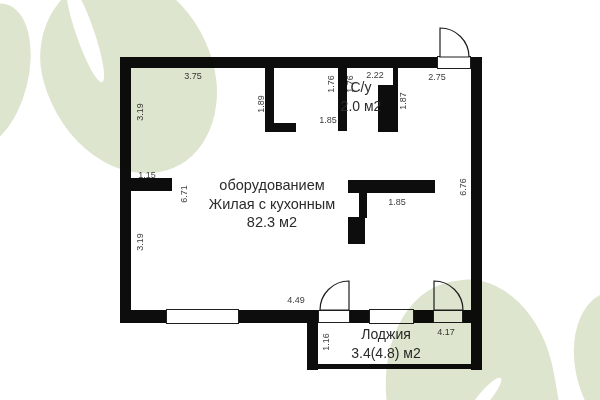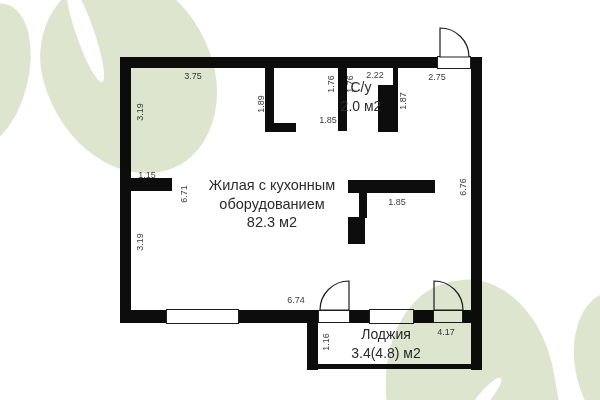--- a/index.html
+++ b/index.html
@@ -54,22 +54,22 @@
     <path d="M 440 57 V 28 A 29 29 0 0 1 469 57 Z" fill="#ffffff" stroke="#1f1f1f" stroke-width="1.2"></path>
     <path d="M 349 310 V 281 A 29 29 0 0 0 320 310 Z" fill="#ffffff" stroke="#1f1f1f" stroke-width="1.2"></path>
     <path d="M 434 310 V 281 A 29 29 0 0 1 463 310 Z" fill="#ffffff" stroke="#1f1f1f" stroke-width="1.2"></path>
   </svg>
 
   <div class="room-label" style="left:361px;top:97px;">
     <span>С/у</span>
     <span>2.0 м2</span>
   </div>
   <div class="room-label living" style="left:272px;top:204px;">
+    <span>оборудованием</span>
     <span>Жилая с кухонным</span>
-    <span>оборудованием</span>
     <span>82.3 м2</span>
   </div>
   <div class="room-label" style="left:386px;top:344px;">
     <span>Лоджия</span>
     <span>3.4(4.8) м2</span>
   </div>
 
   <div>
       <span class="dim" style="left: 193px; top: 76px;">3.75</span>
       <span class="dim v" style="left: 140px; top: 112px;">3.19</span>
@@ -78,21 +78,21 @@
       <span class="dim v" style="left: 350px; top: 84px;">1.76</span>
       <span class="dim" style="left: 375px; top: 75px;">2.22</span>
       <span class="dim" style="left: 328px; top: 120px;">1.85</span>
       <span class="dim v" style="left: 403px; top: 101px;">1.87</span>
       <span class="dim" style="left: 437px; top: 77px;">2.75</span>
       <span class="dim" style="left: 147px; top: 175px;">1.15</span>
       <span class="dim v" style="left: 184px; top: 194px;">6.71</span>
       <span class="dim v" style="left: 140px; top: 242px;">3.19</span>
       <span class="dim" style="left: 397px; top: 202px;">1.85</span>
       <span class="dim v" style="left: 463px; top: 187px;">6.76</span>
-      <span class="dim" style="left: 296px; top: 300px;">6.74</span>
+      <span class="dim" style="left: 296px; top: 300px;">4.49</span>
       <span class="dim" style="left: 446px; top: 332px;">4.17</span>
       <span class="dim v" style="left: 326px; top: 342px;">1.16</span>
     </div>
 
   <div class="leaf" style="left:-52px;top:2px;width:80px;height:148px;border-radius:50%;transform:rotate(14deg);"></div>
   <div class="leaf" style="left:45px;top:-28px;width:168px;height:205px;border-radius:48% 52% 44% 56% / 42% 55% 45% 58%;transform:rotate(-16deg);"></div>
   <div class="vein" style="left:76px;top:-20px;width:18px;height:105px;transform:rotate(-19deg);"></div>
   <div class="leaf" style="left:386px;top:280px;width:170px;height:225px;border-radius:52% 48% 42% 58% / 55% 50% 42% 50%;transform:rotate(-10deg);"></div>
   <div class="vein" style="left:478px;top:372px;width:12px;height:52px;transform:rotate(40deg);"></div>
   <div class="leaf" style="left:576px;top:291px;width:92px;height:155px;border-radius:55% 45% 40% 60% / 50% 45% 50% 55%;transform:rotate(-12deg);"></div>

